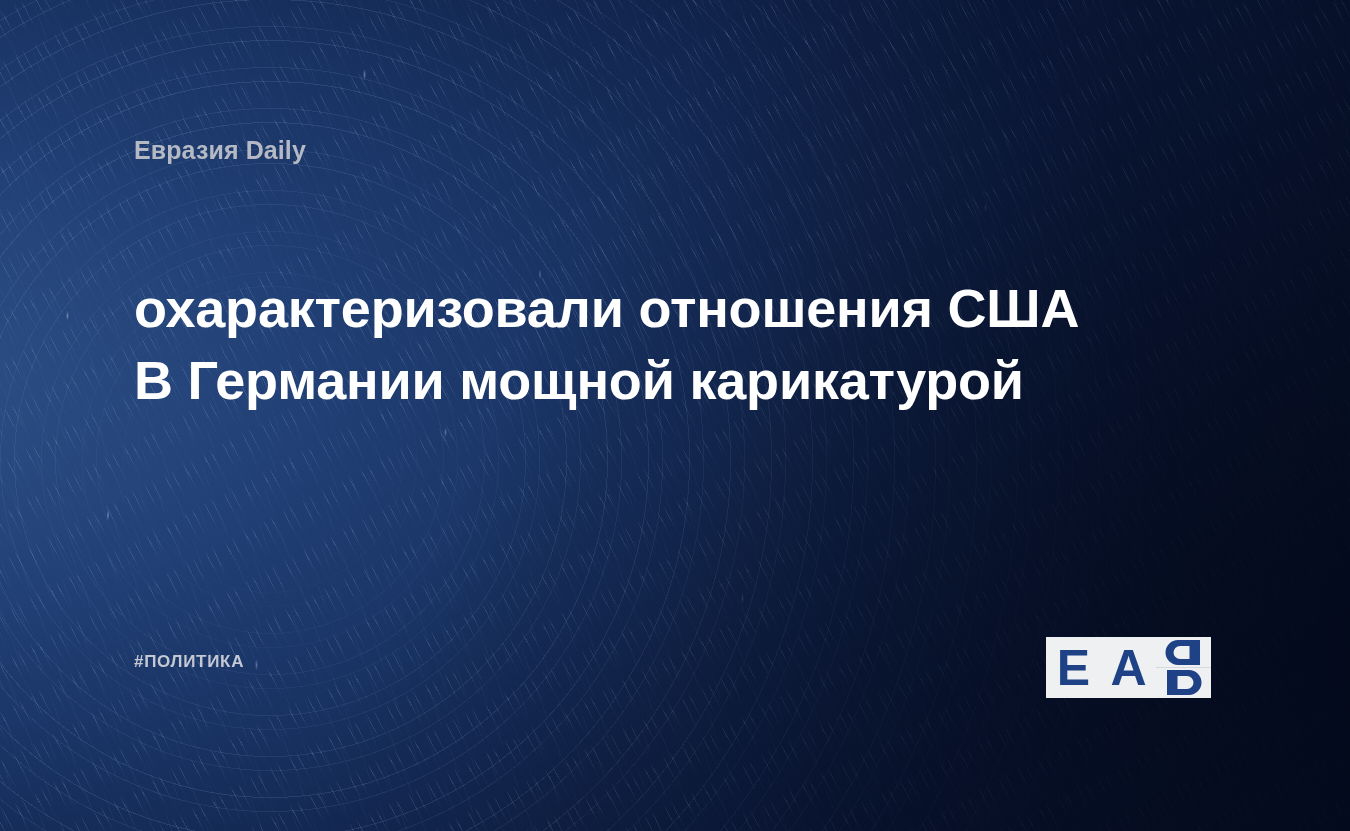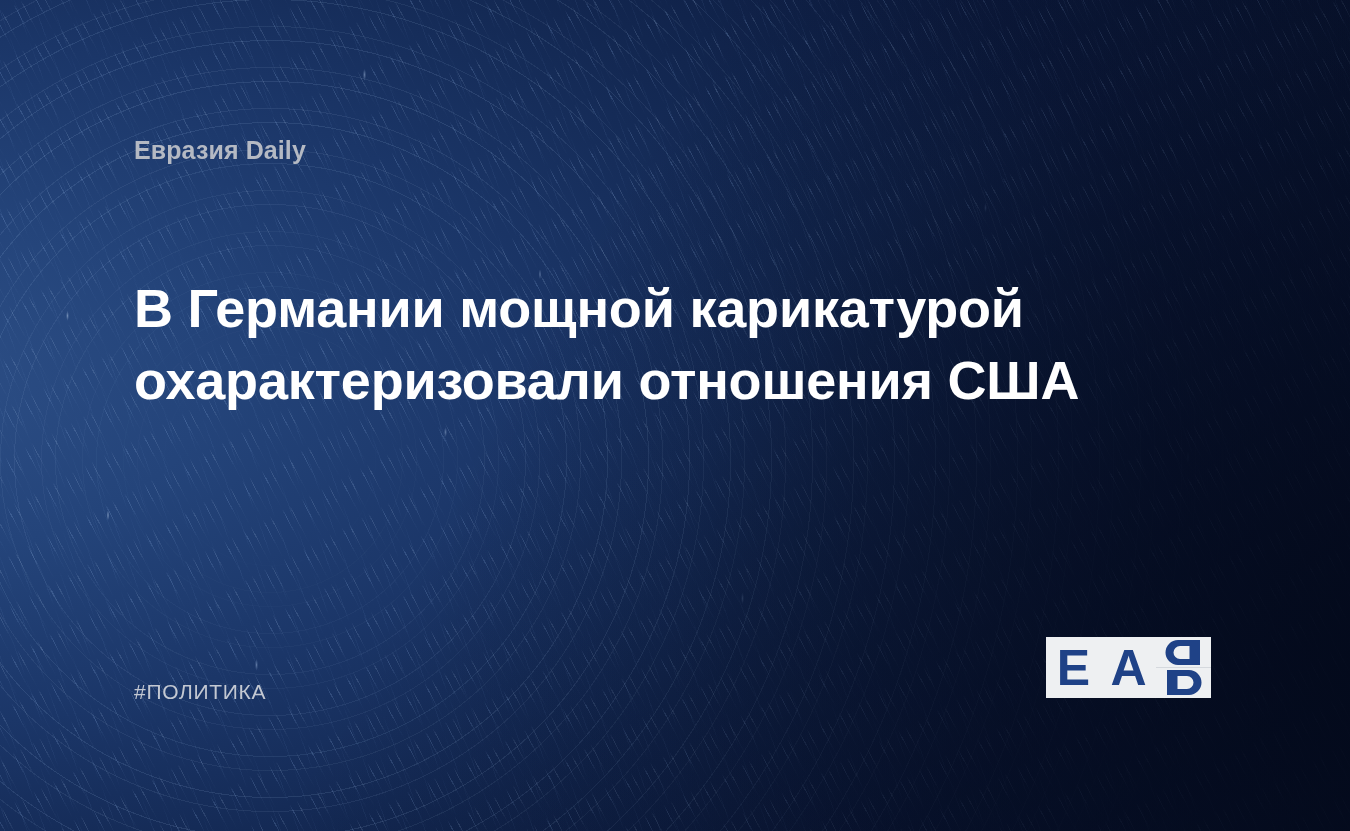--- a/index.html
+++ b/index.html
@@ -136,23 +136,23 @@
     line-height: 72px;
     font-weight: 700;
     color: #ffffff;
     letter-spacing: -0.2px;
   }
   .headline .hl-line { display: block; white-space: nowrap; }
 
   .tag {
     position: absolute;
     left: 134px;
-    top: 680px;
-    font-size: 21px;
-    font-weight: 400;
+    top: 652px;
+    font-size: 17px;
+    font-weight: 700;
     color: #c3c8d2;
     letter-spacing: 0.7px;
     white-space: nowrap;
   }
 
   
   .logo {
     position: absolute;
     left: 1046px;
     top: 637px;
@@ -188,22 +188,22 @@
   <div class="streaks"></div>
   <div class="streaks s2"></div>
   <div class="specks"></div>
   <div class="bg-vignette"></div>
 
   <div class="content">
 
     <div class="site-name">Евразия Daily</div>
 
     <h1 class="headline">
+      <span class="hl-line">охарактеризовали отношения США</span>
       <span class="hl-line">В Германии мощной карикатурой</span>
-      <span class="hl-line">охарактеризовали отношения США</span>
     </h1>
 
     <div class="tag">#ПОЛИТИКА</div>
 
     <div class="logo">
       <div class="logo-tile">
         <span class="logo-letter">E</span>
       </div>
       <div class="logo-tile">
         <span class="logo-letter">A</span>

